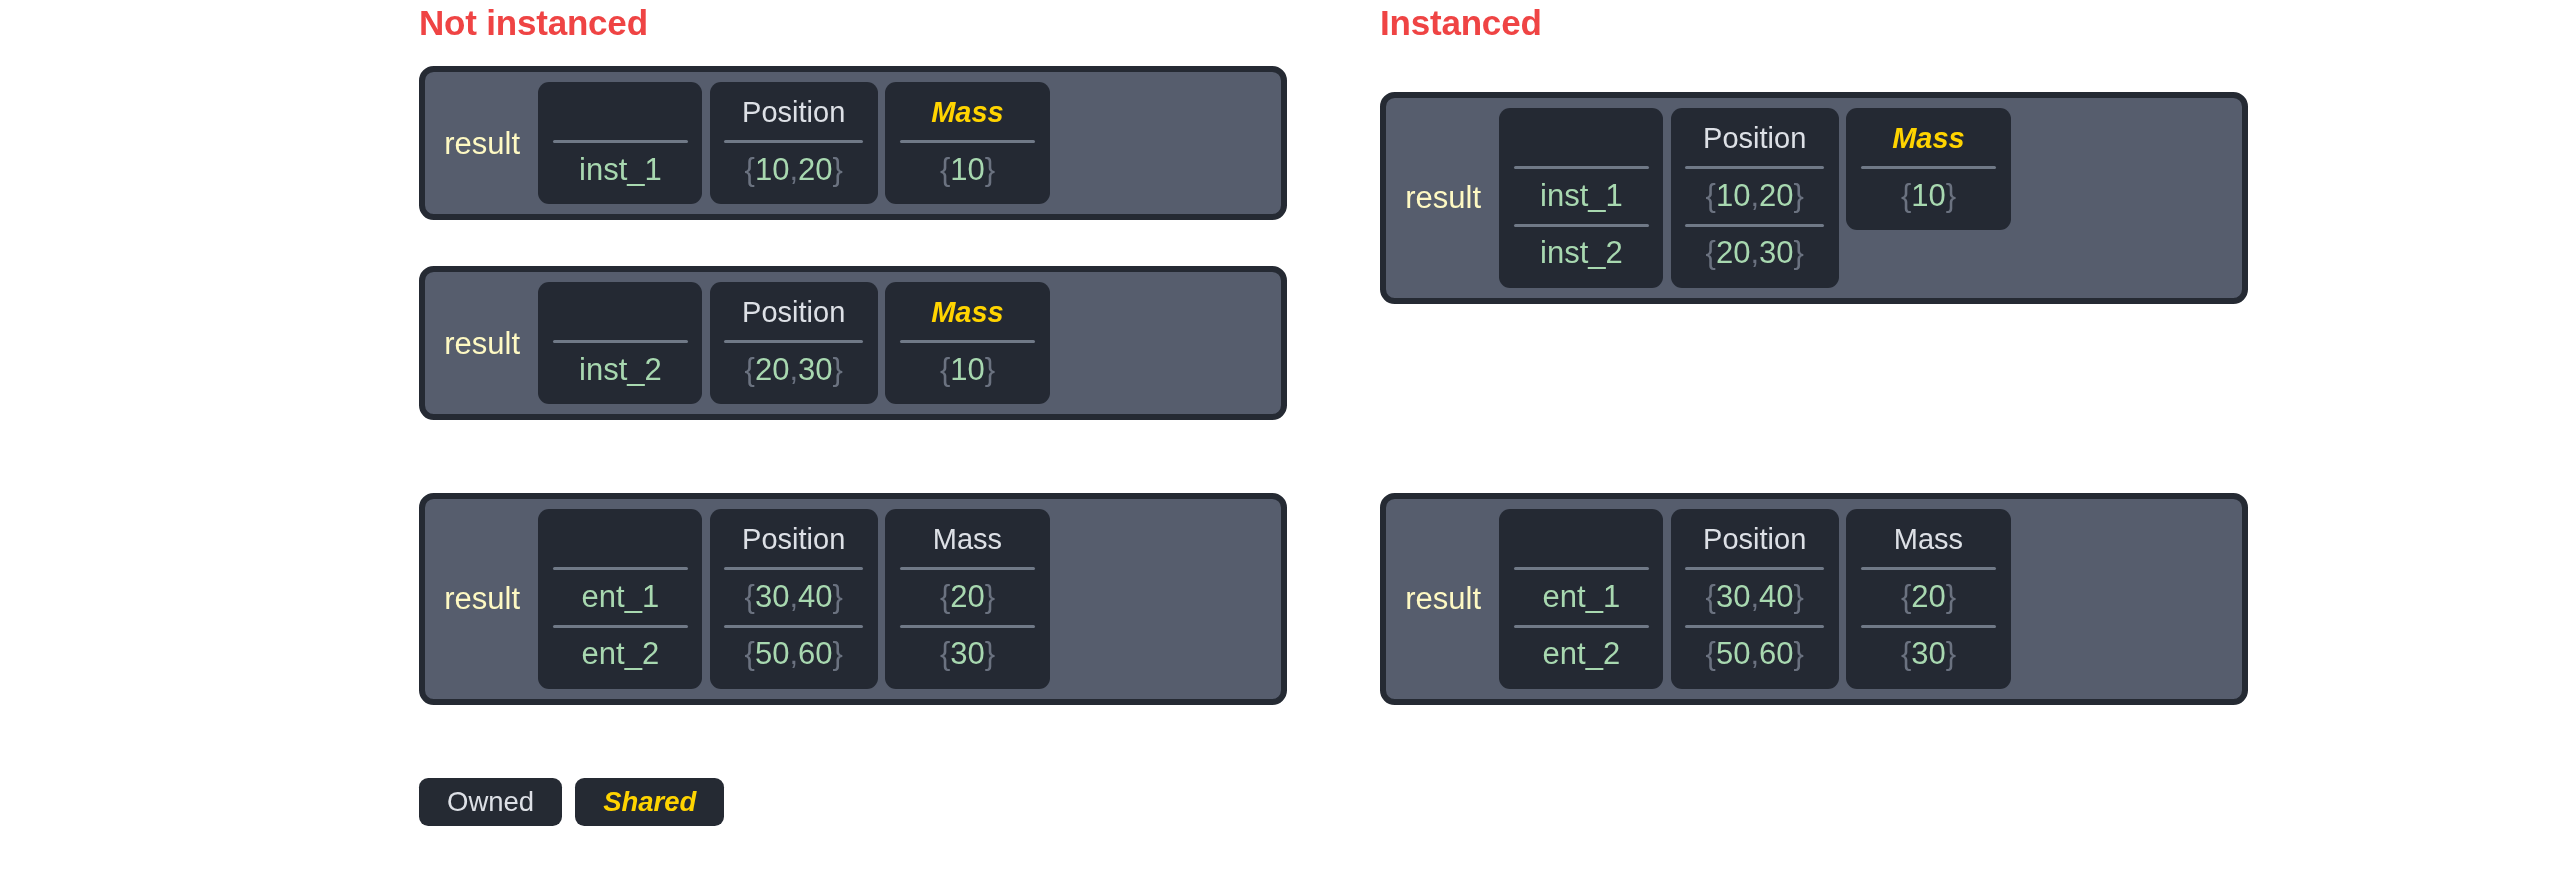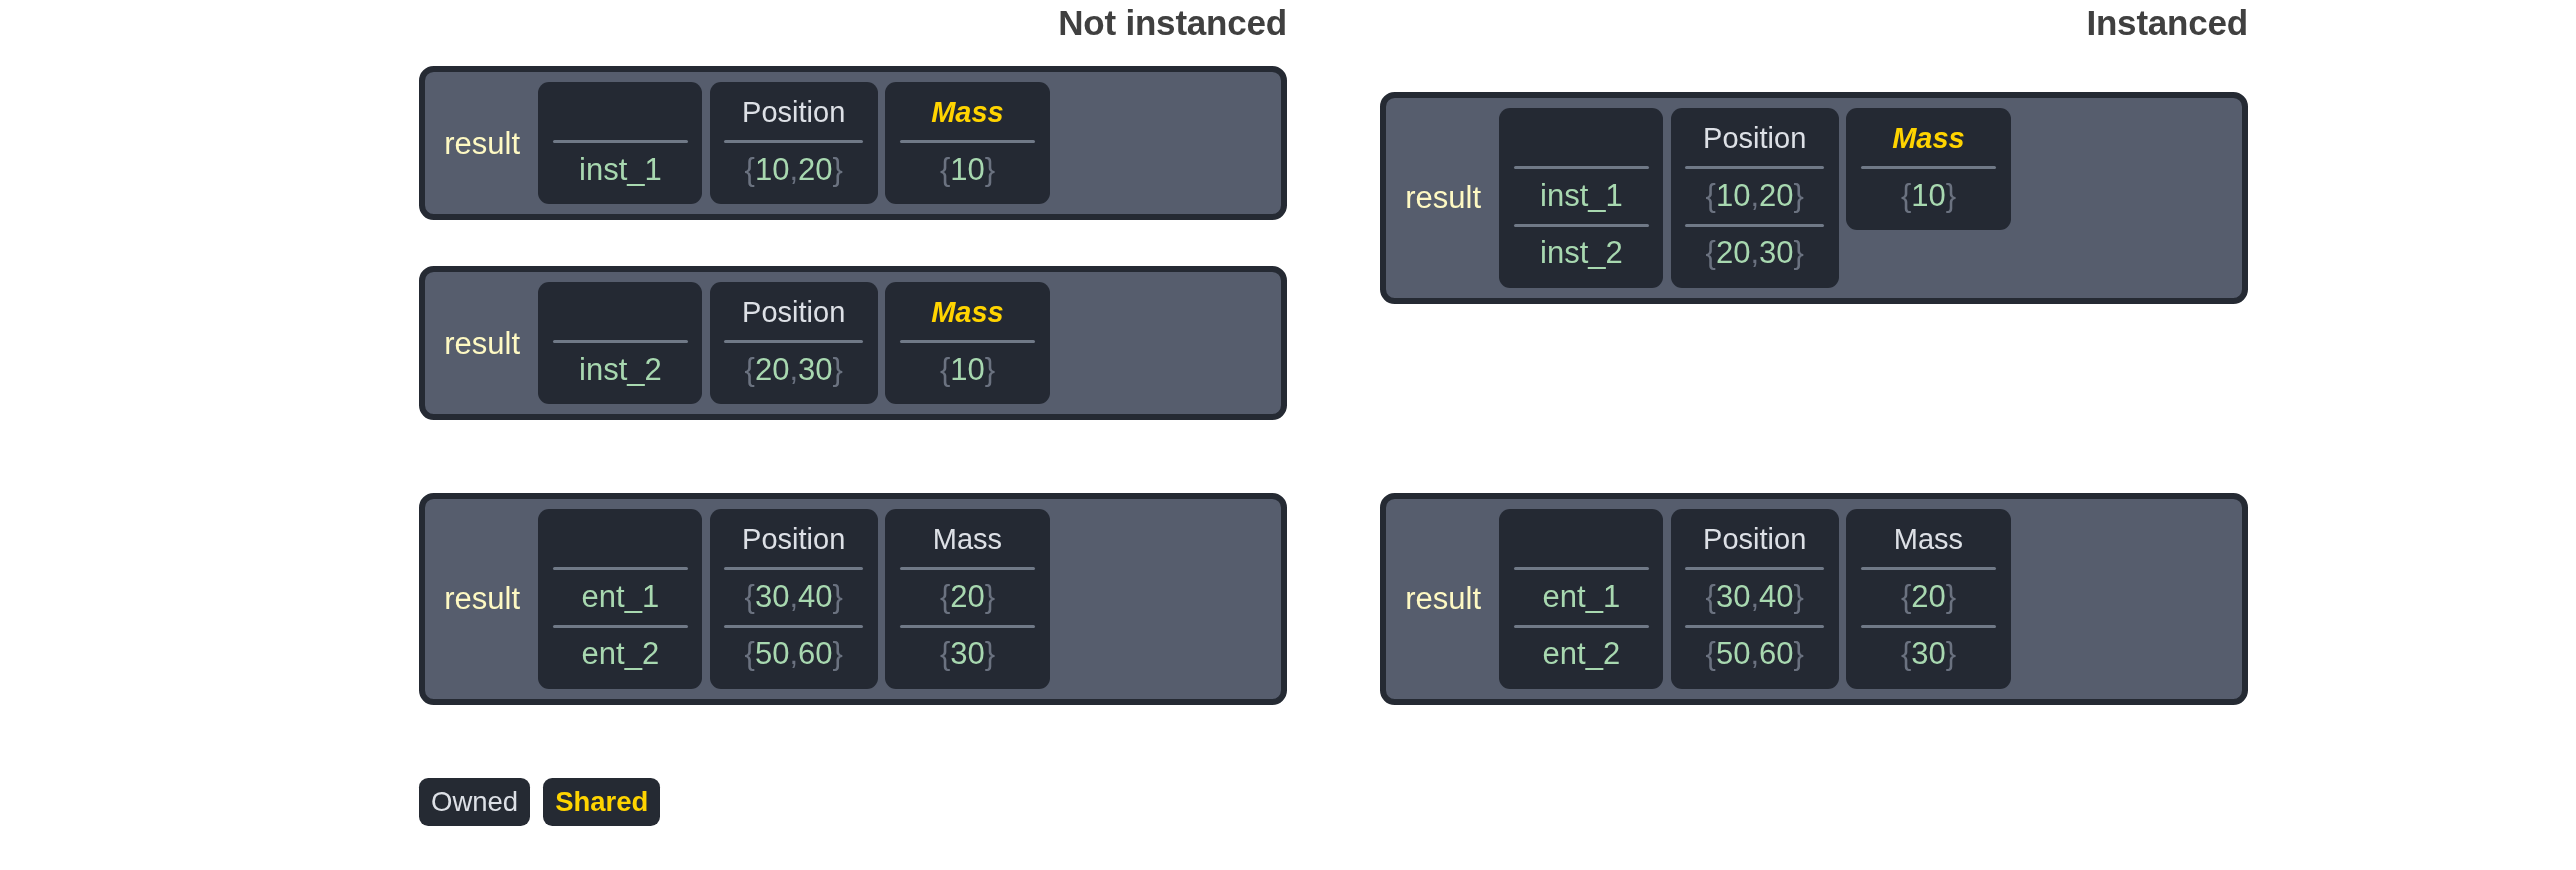--- a/index.html
+++ b/index.html
@@ -18,24 +18,24 @@
   
   .col {
     position: absolute;
     top: 0;
     width: 868px;
   }
   .col-left  { left: 419px; }
   .col-right { left: 1380px; }
 
   .col-title {
-    text-align: right;
+    text-align: left;
     font-size: 35px;
     font-weight: bold;
-    color: #404040;
+    color: #ef4444;
     line-height: 1;
     padding-top: 4.6px;
     letter-spacing: -0.2px;
     white-space: nowrap;
   }
 
   
   .card {
     background: #565d6d;
     border: 6.4px solid #252a33;
@@ -125,29 +125,30 @@
     display: flex;
     gap: 13px;
   }
   .chip {
     background: #252a33;
     border-radius: 9.2px;
     height: 48px;
     display: flex;
     align-items: center;
     justify-content: center;
-    padding: 0 12px;
+    padding: 0 28px;
     font-size: 27.5px;
     line-height: 1;
     color: #dde0e6;
     white-space: nowrap;
     box-sizing: border-box;
   }
   .chip.shared {
     color: #ffd400;
+    font-style: italic;
     font-weight: bold;
   }
 </style>
 </head>
 <body>
 
 <div id="root">
     <div class="col col-left">
       <div class="col-title">Not instanced</div>
       <div class="card" style="position: absolute; left: 0px; width: 868px; top: 66px;">

